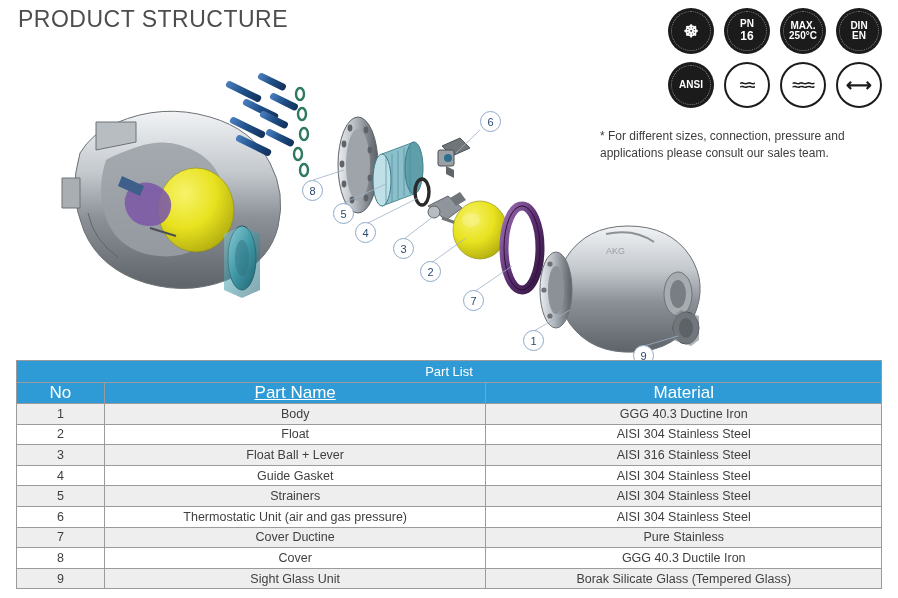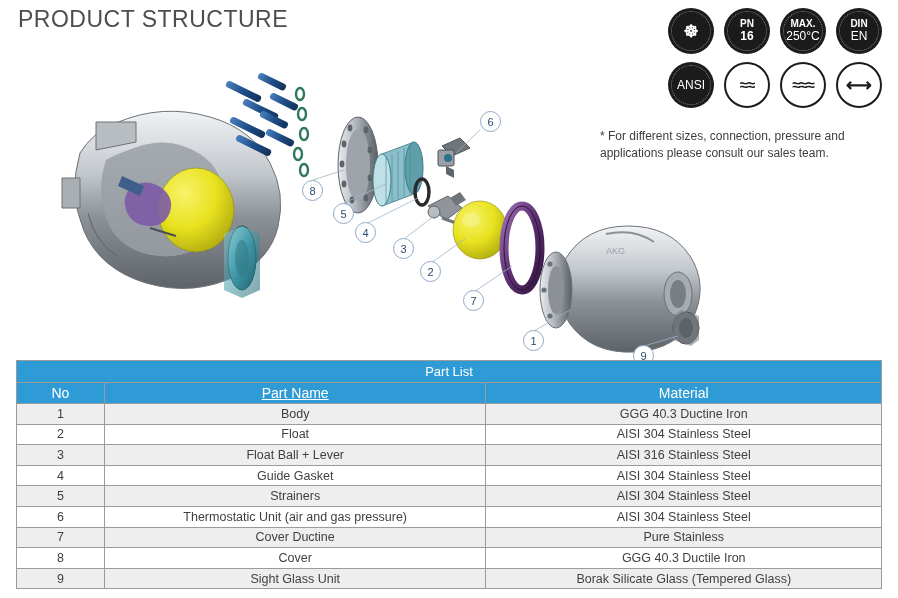--- a/index.html
+++ b/index.html
@@ -53,21 +53,21 @@
     text-align: center;
     position: relative;
     overflow: hidden;
   }
   .badge.light {
     background: #ffffff;
     color: #1b1b1b;
     border: 2px solid #1b1b1b;
   }
   .badge .b-main { font-size: 12px; }
-  .badge .b-sub { font-size: 12px; font-weight: normal; }
+  .badge .b-sub { font-size: 10px; font-weight: bold; }
   .badge .b-top { font-size: 10px; }
   
   .badge.dark::before {
     content: "";
     position: absolute;
     left: 3px; top: 3px; right: 3px; bottom: 3px;
     border-radius: 50%;
     border: 1px dotted rgba(255,255,255,0.45);
   }
   .badge-glyph { font-size: 17px; line-height: 1; }
@@ -127,21 +127,21 @@
   }
   .part-table .tbl-title {
     background: #2e9bd6;
     color: #ffffff;
     font-size: 13px;
     height: 22px;
   }
   .part-table thead .hdr th {
     background: #2e9bd6;
     color: #ffffff;
-    font-size: 14px;
+    font-size: 17px;
     height: 21px;
   }
   .part-table tbody tr:nth-child(odd) td { background: #eeeeee; }
   .part-table tbody tr:nth-child(even) td { background: #ffffff; }
   .col-no { width: 88px; }
   .col-name { width: 382px; text-decoration: underline; }
   .col-mat { width: 396px; }
 </style>
 </head>
 <body>

